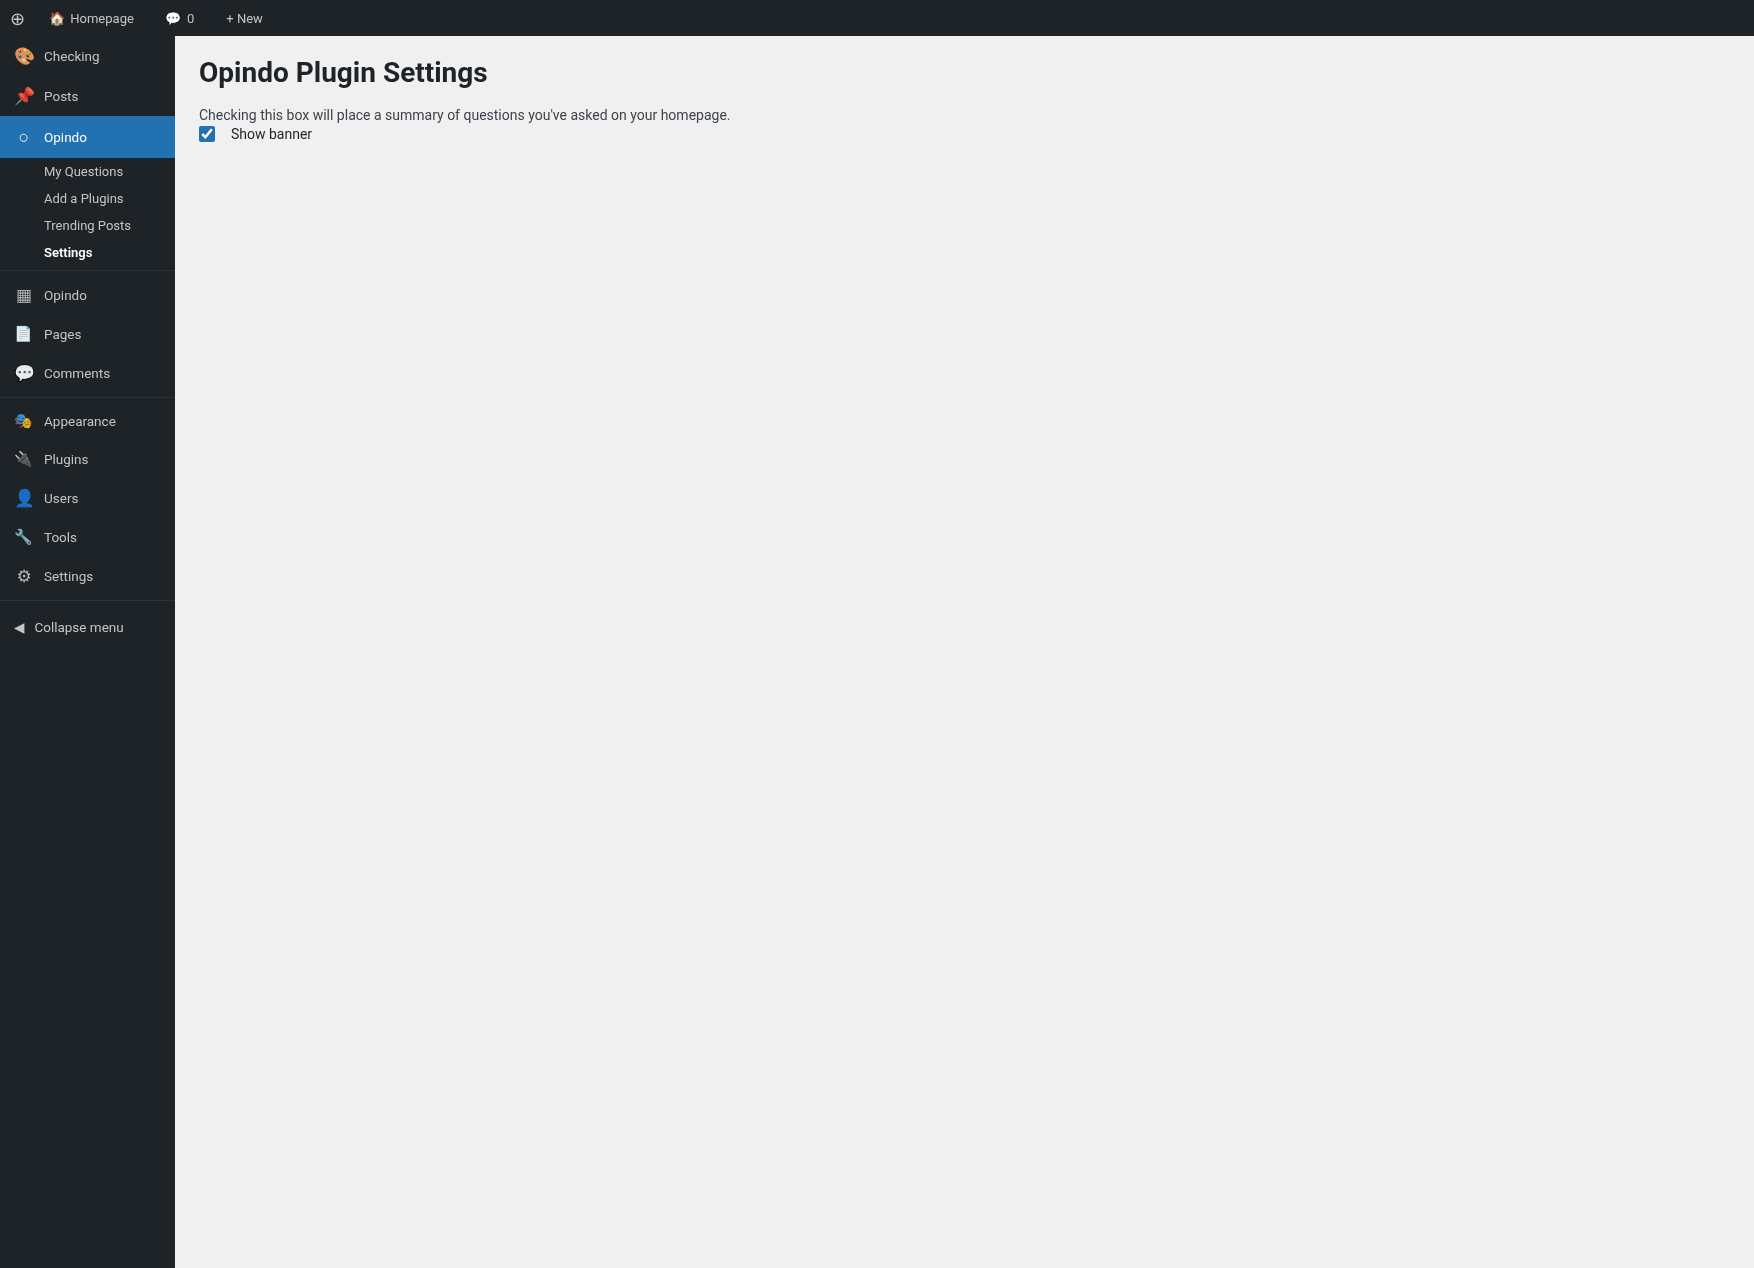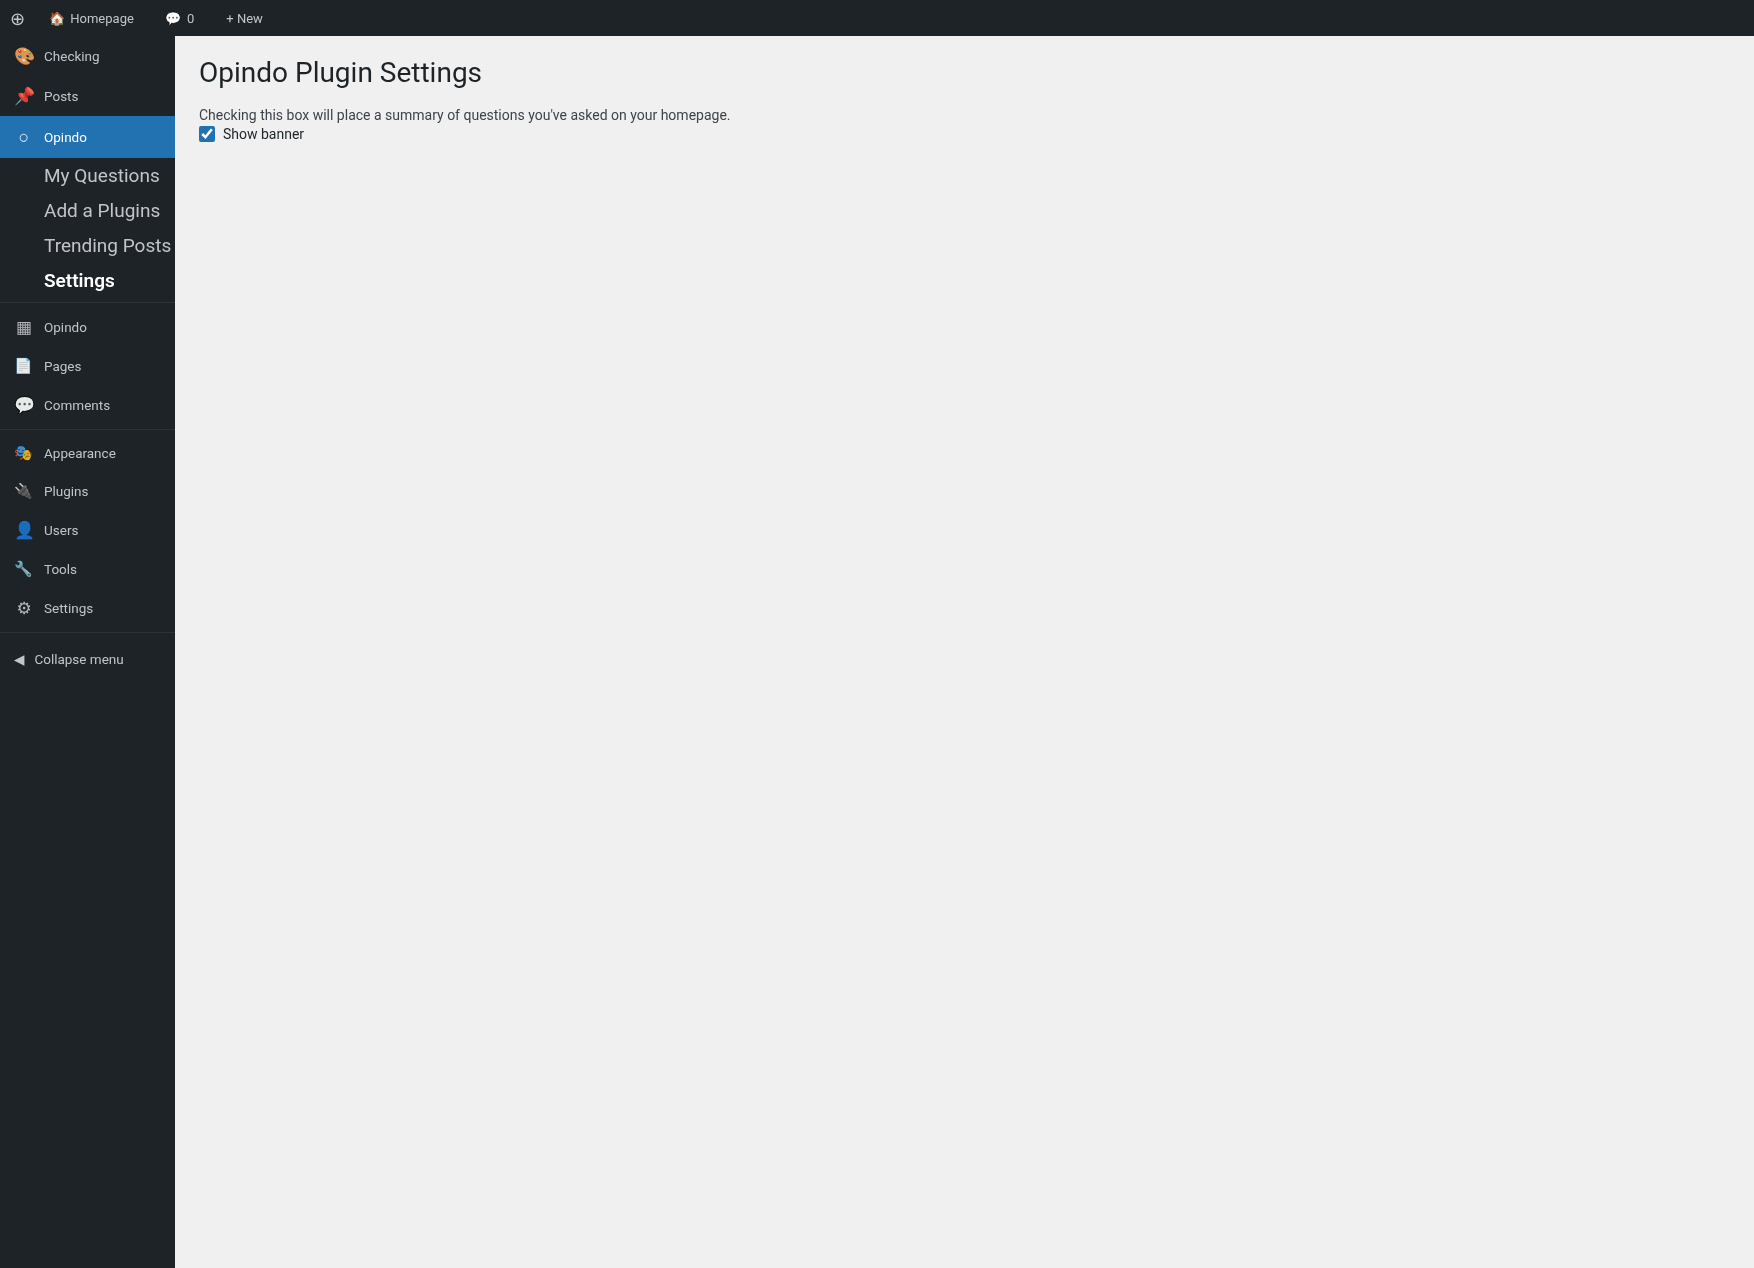--- a/index.html
+++ b/index.html
@@ -57,59 +57,59 @@
     .menu-item.active { background: #2271b1; color: #fff; }
     .menu-item .menu-icon { font-size: 17px; opacity: 0.9; width: 20px; text-align: center; flex-shrink: 0; }
     .menu-item.active .menu-icon { color: #fff; }
 
     
     .submenu-item {
       display: block;
       padding: 6px 14px 6px 44px;
       color: #c3c4c7;
       cursor: pointer;
-      font-size: 19px;
+      font-size: 13px;
       white-space: nowrap;
     }
     .submenu-item.active { color: #fff; font-weight: 600; }
 
     .menu-separator { height: 1px; background: #2c3338; margin: 4px 0; }
 
     
     #wpcontent {
       flex: 1;
       overflow-y: auto;
       padding: 20px 20px 20px 24px;
       background: #f0f0f1;
     }
 
     .page-title {
       font-size: 28px;
-      font-weight: 400;
+      font-weight: 700;
       color: #1d2327;
       margin-bottom: 16px;
     }
 
     .section-title {
       font-size: 17px;
       font-weight: 700;
       color: #1d2327;
       margin-bottom: 10px;
     }
 
     .section-description {
       color: #3c434a;
       font-size: 14px;
       line-height: 1.5;
     }
 
     .checkbox-row {
       display: flex;
       align-items: center;
-      gap: 8px;
+      gap: 16px;
     }
 
     .checkbox-row input[type="checkbox"] {
       width: 16px;
       height: 16px;
       accent-color: #2271b1;
       cursor: pointer;
     }
 
     .checkbox-label {

